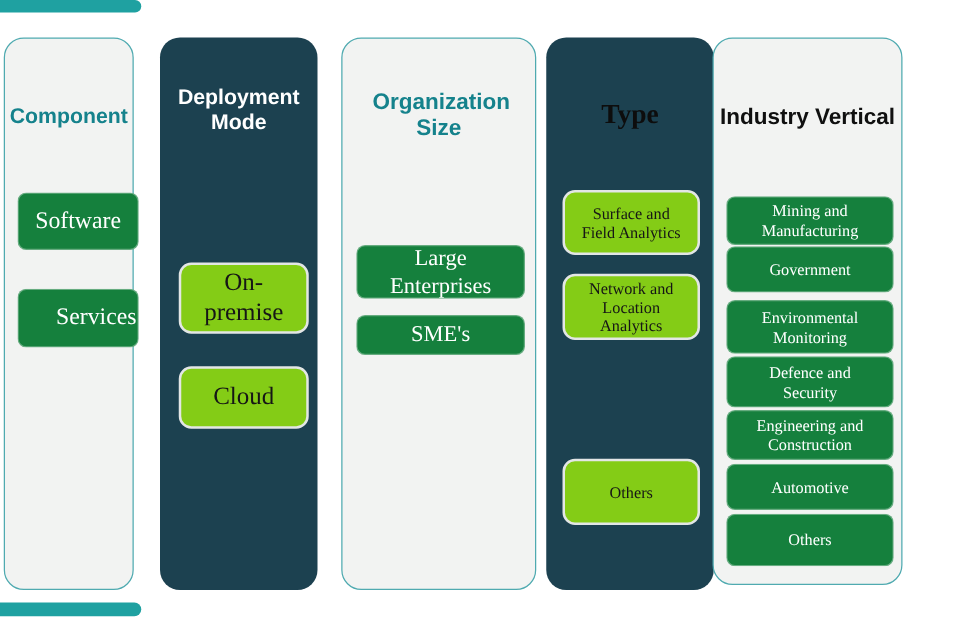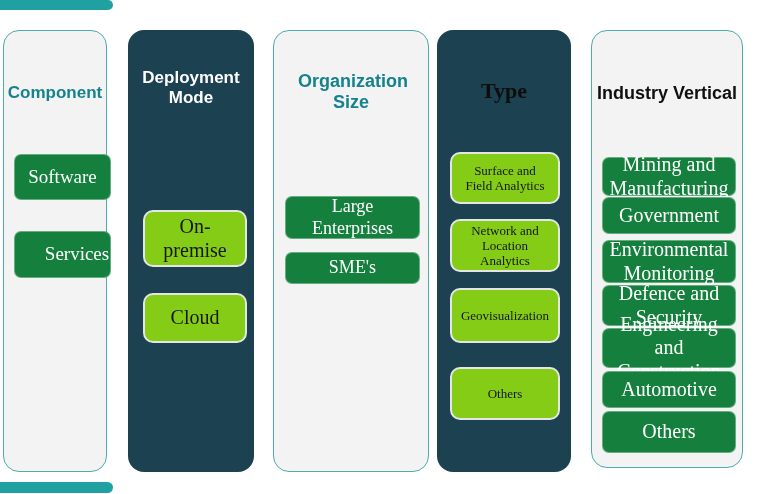--- a/index.html
+++ b/index.html
@@ -14,21 +14,21 @@
   .deco-bar.bottom { top:482px; height:11px; border-radius:0 8px 8px 0; }
 
   
   .col { position:absolute; top:30px; height:442px; border-radius:16px; }
   .col.light { background:#F2F3F2; border:1px solid #4FAAB0; }
   .col.dark  { background:#1C4150; }
   #col1 { left:3px;   width:104px; }
   #col2 { left:128px; width:126px; }
   #col3 { left:273px; width:156px; }
   #col4 { left:437px; width:134px; }
-  #col5 { left:591px; width:152px; height:438px; }
+  #col5 { left:570px; width:152px; height:438px; }
 
   .col-title {
     position:absolute; left:0; width:100%; text-align:center;
     font-weight:bold; line-height:1.15;
   }
   #col1 .col-title { top:52px; color:#15828C; font-size:17px; }
   #col2 .col-title { top:38px; color:#FFFFFF; font-size:17px; padding:0 10px; }
   #col3 .col-title { top:40px; color:#15828C; font-size:18px; padding:0 24px; }
   #col4 .col-title { top:48px; color:#0D0D0D; font-size:22px;
                      font-family:"Liberation Serif", serif; }
@@ -65,21 +65,21 @@
   .c3-i1 { top:221px; height:32px; }
 
   
   #col4 .item { left:13px; width:110px; font-size:13px; }
   .c4-i0 { top:122px; height:52px; padding:2px 8px; }
   .c4-i1 { top:189px; height:53px; padding:2px 14px; }
   .c4-i2 { top:258px; height:55px; }
   .c4-i3 { top:337px; height:53px; }
 
   
-  #col5 .item { left:10px; width:134px; font-size:20px; }
+  #col5 .item { left:10px; width:134px; font-size:13px; }
   .c5-i0 { top:126px; height:39px; }
   .c5-i1 { top:166px; height:37px; font-size:17px; }
   .c5-i2 { top:209px; height:43px; width:137px; }
   .c5-i3 { top:254px; height:41px; width:133px; padding:2px 14px; }
   .c5-i4 { top:297px; height:40px; width:139px; }
   .c5-i5 { top:340px; height:37px; left:12px; width:137px; font-size:17px; }
   .c5-i6 { top:380px; height:42px; left:12px; width:135px; font-size:17px; }
 </style>
 </head>
 <body>
@@ -104,21 +104,20 @@
   <div class="col light" id="col3">
     <div class="col-title">Organization Size</div>
     <div class="item teal c3-i0">Large Enterprises</div>
     <div class="item teal c3-i1">SME's</div>
   </div>
 
   <div class="col dark" id="col4">
     <div class="col-title">Type</div>
     <div class="item gray c4-i0">Surface and Field Analytics</div>
     <div class="item gray c4-i1">Network and Location Analytics</div>
-    <div class="item gray c4-i2">Geovisualization</div>
     <div class="item gray c4-i3">Others</div>
   </div>
 
   <div class="col light" id="col5">
     <div class="col-title">Industry Vertical</div>
     <div class="item teal c5-i0">Mining and Manufacturing</div>
     <div class="item teal c5-i1">Government</div>
     <div class="item teal c5-i2">Environmental Monitoring</div>
     <div class="item teal c5-i3">Defence and Security</div>
     <div class="item teal c5-i4">Engineering and Construction</div>

